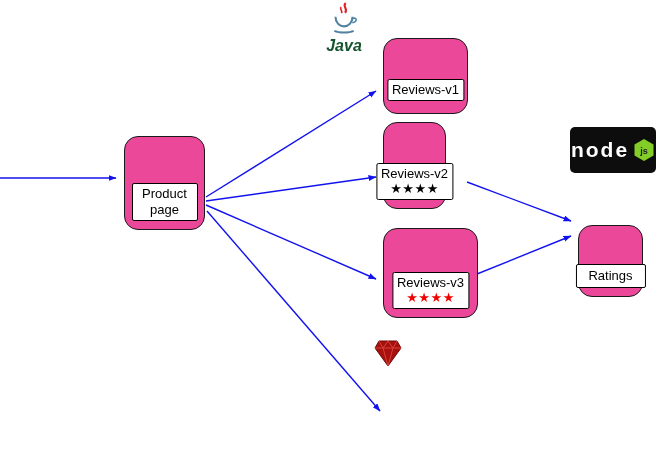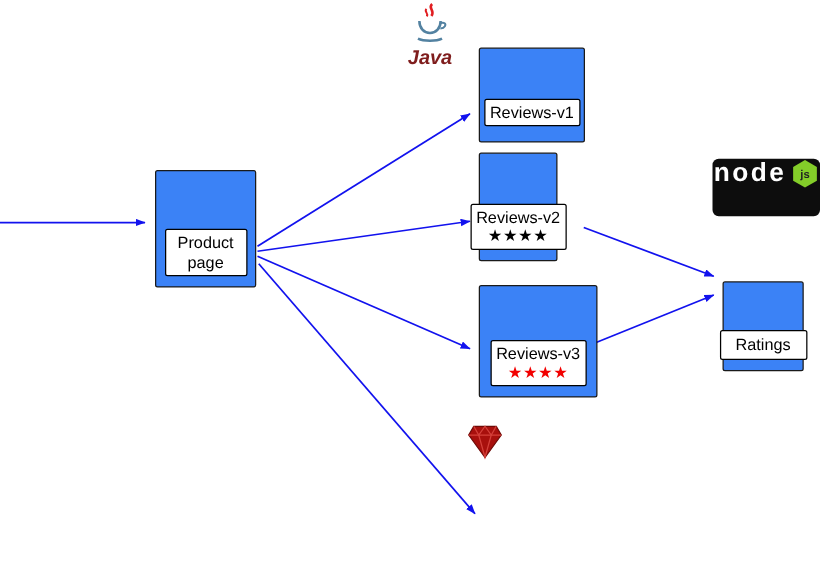--- a/index.html
+++ b/index.html
@@ -2,44 +2,44 @@
 <html style="--arrow-color: #1212ee;"><head>
 <meta charset="utf-8">
 <style>
   * { margin:0; padding:0; box-sizing:border-box; }
   html,body { background:#ffffff; }
   body { font-family:"Liberation Sans", sans-serif; }
   .canvas { position:relative; width:662px; height:453px; background:#ffffff; overflow:hidden; }
 
   .arrow-layer { position:absolute; left:0; top:0; width:662px; height:453px; pointer-events:none; }
 
-  .outer-box { position:absolute; background:#3b82f6; border:1.4px solid #1a1a1a; border-radius:2px; }
+  .outer-box { position:absolute; background:#ec4899; border:1.4px solid #1a1a1a; border-radius:14px; }
   .inner-label {
     position:absolute; left:50%; transform:translateX(-50%); bottom:8px;
     background:#ffffff; border:1px solid #000; border-radius:2px;
     padding:2px 4px; font-size:13px; line-height:1.25; text-align:center; color:#000;
   }
   .nowrap { white-space:nowrap; }
   .wrap-54 { width:56px; }
   .stars { font-size:13px; line-height:1.15; letter-spacing:0.5px; white-space:nowrap; }
 
   
   .python-logo { position:absolute; left:123px; top:93px; display:flex; align-items:center; gap:4px; }
   .python-word { font-size:18px; font-weight:bold; color:#5f5f5f; letter-spacing:0.2px; }
   .python-tm { font-size:8px; color:#8a8a8a; vertical-align:super; }
 
   
   .java-logo { position:absolute; left:320px; top:2px; width:48px; text-align:center; }
-  .java-word { font-size:16px; font-weight:bold; font-style:italic; color:#7f1d1d; margin-top:-3px; }
+  .java-word { font-size:16px; font-weight:bold; font-style:italic; color:#14532d; margin-top:-3px; }
 
   
   .node-logo {
     position:absolute; left:570px; top:127px; width:86px; height:46px;
     background:#0d0d0d; border-radius:5px;
-    display:flex; align-items:flex-start; justify-content:center; gap:4px;
+    display:flex; align-items:center; justify-content:center; gap:4px;
   }
   .node-word { color:#ffffff; font-size:21px; font-weight:bold; letter-spacing:2px; }
 
   
   .ruby-logo { position:absolute; left:374px; top:338px; }
 </style>
 </head>
 <body>
 
 <div class="canvas">

